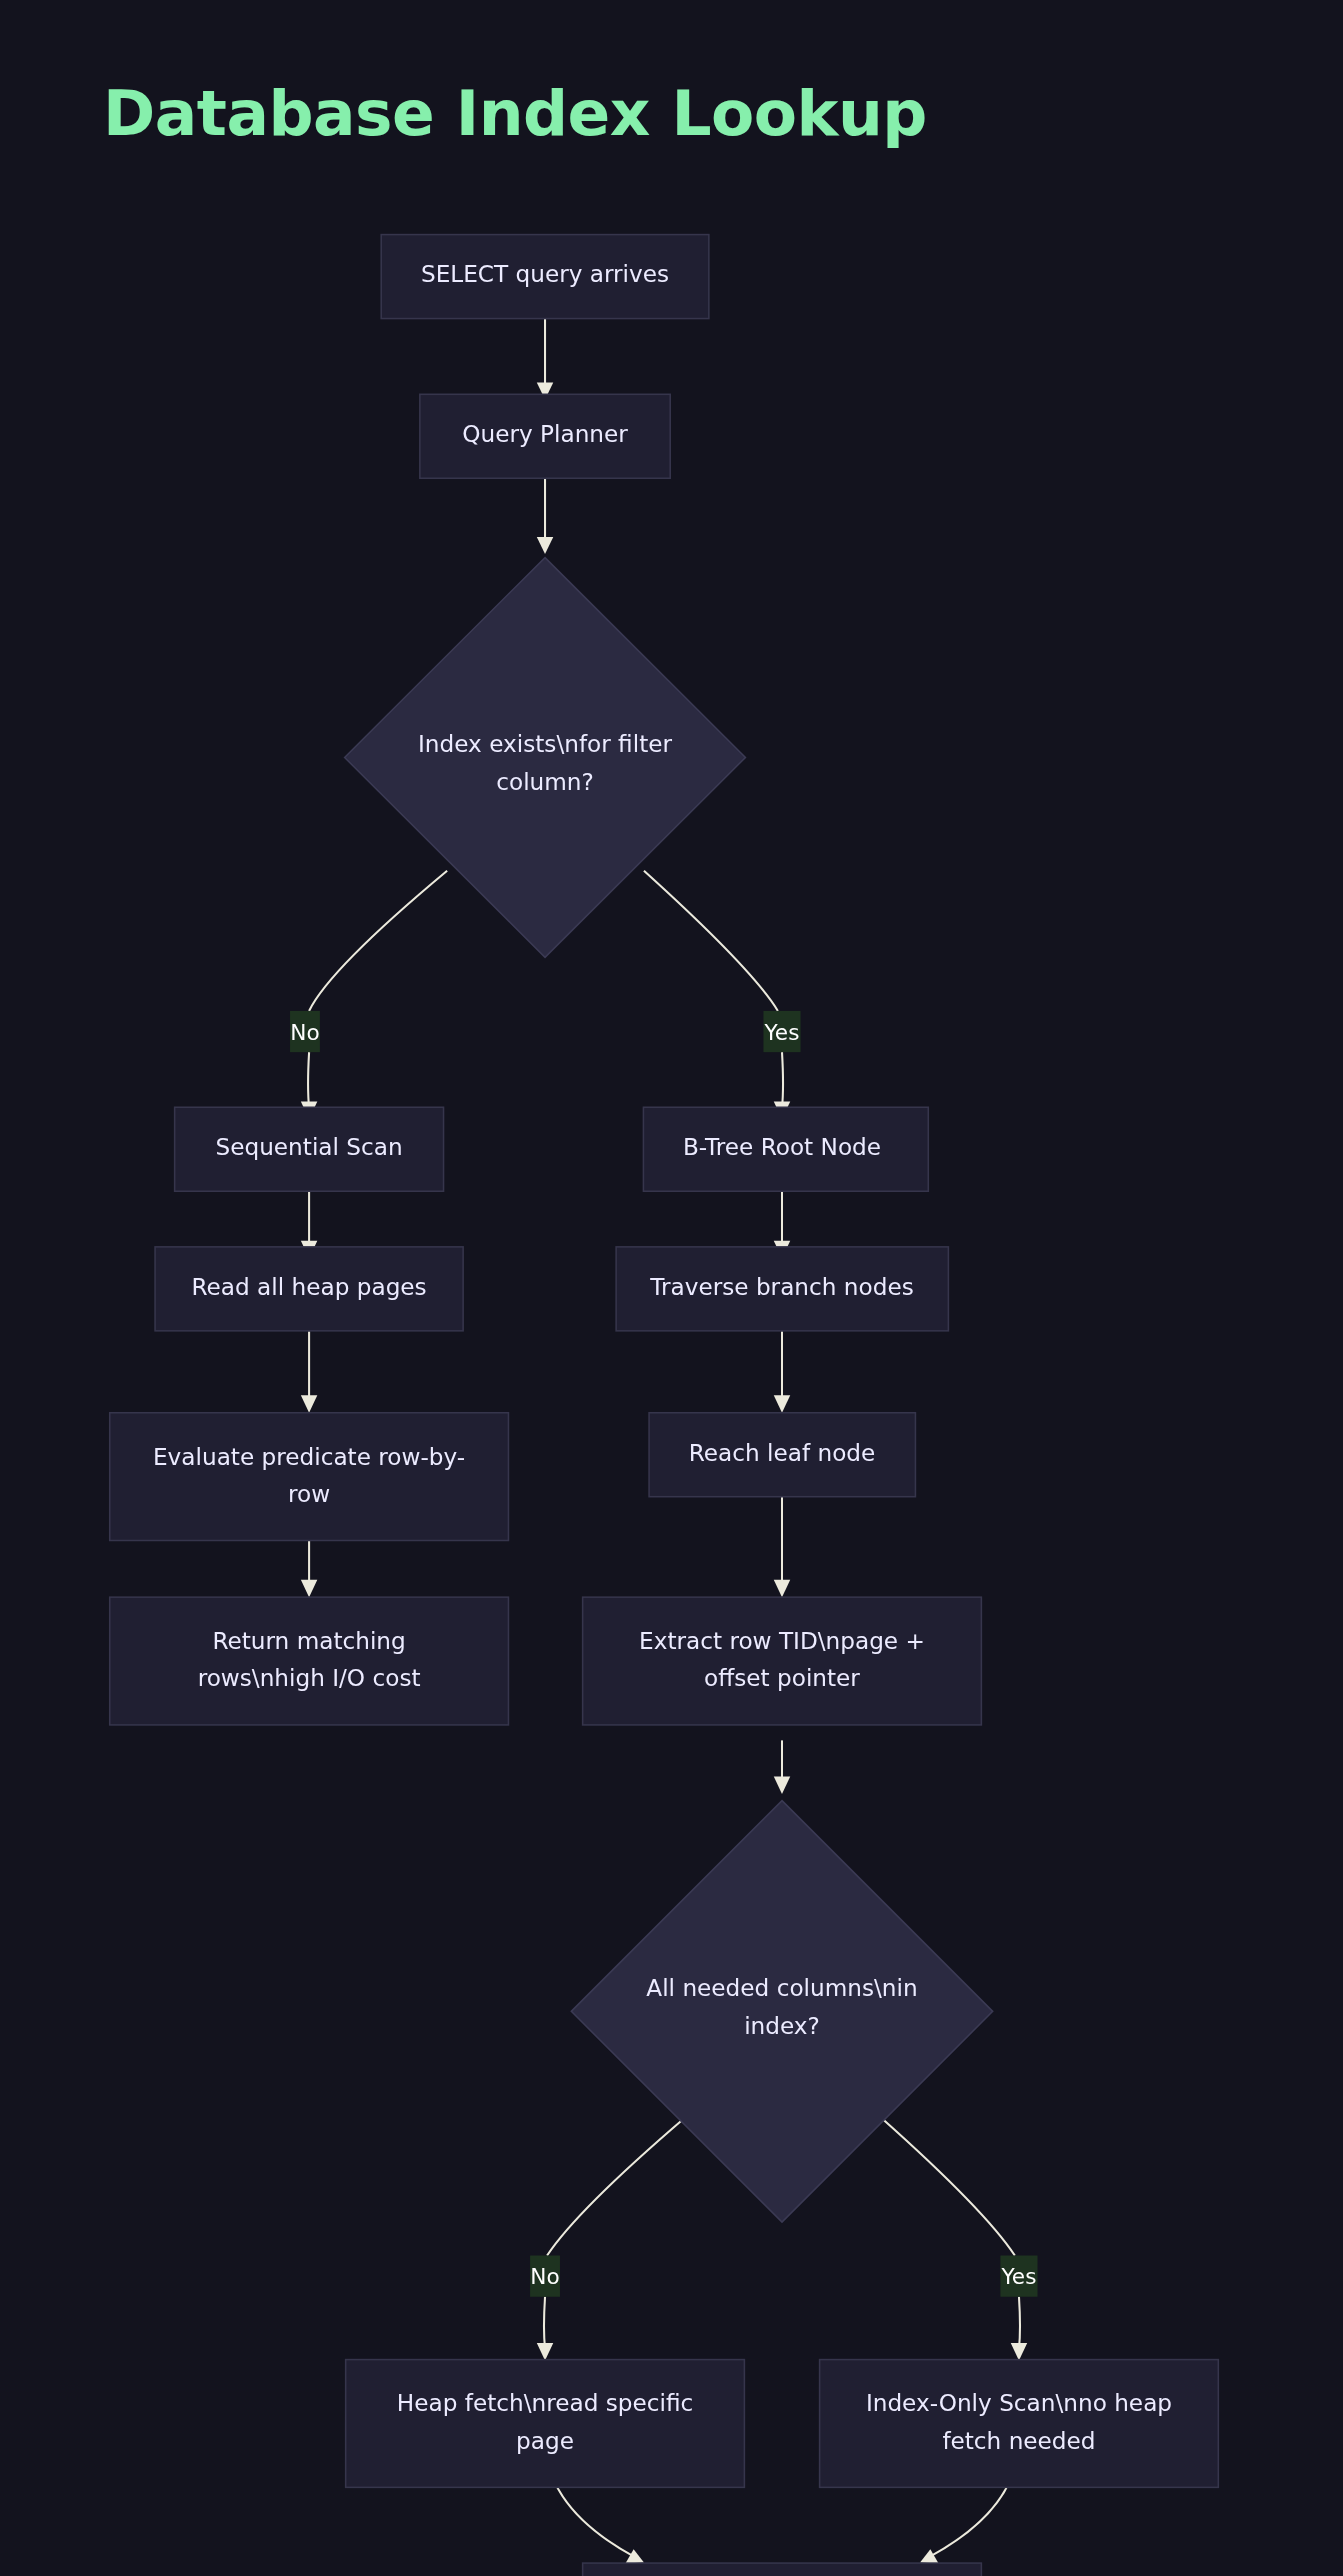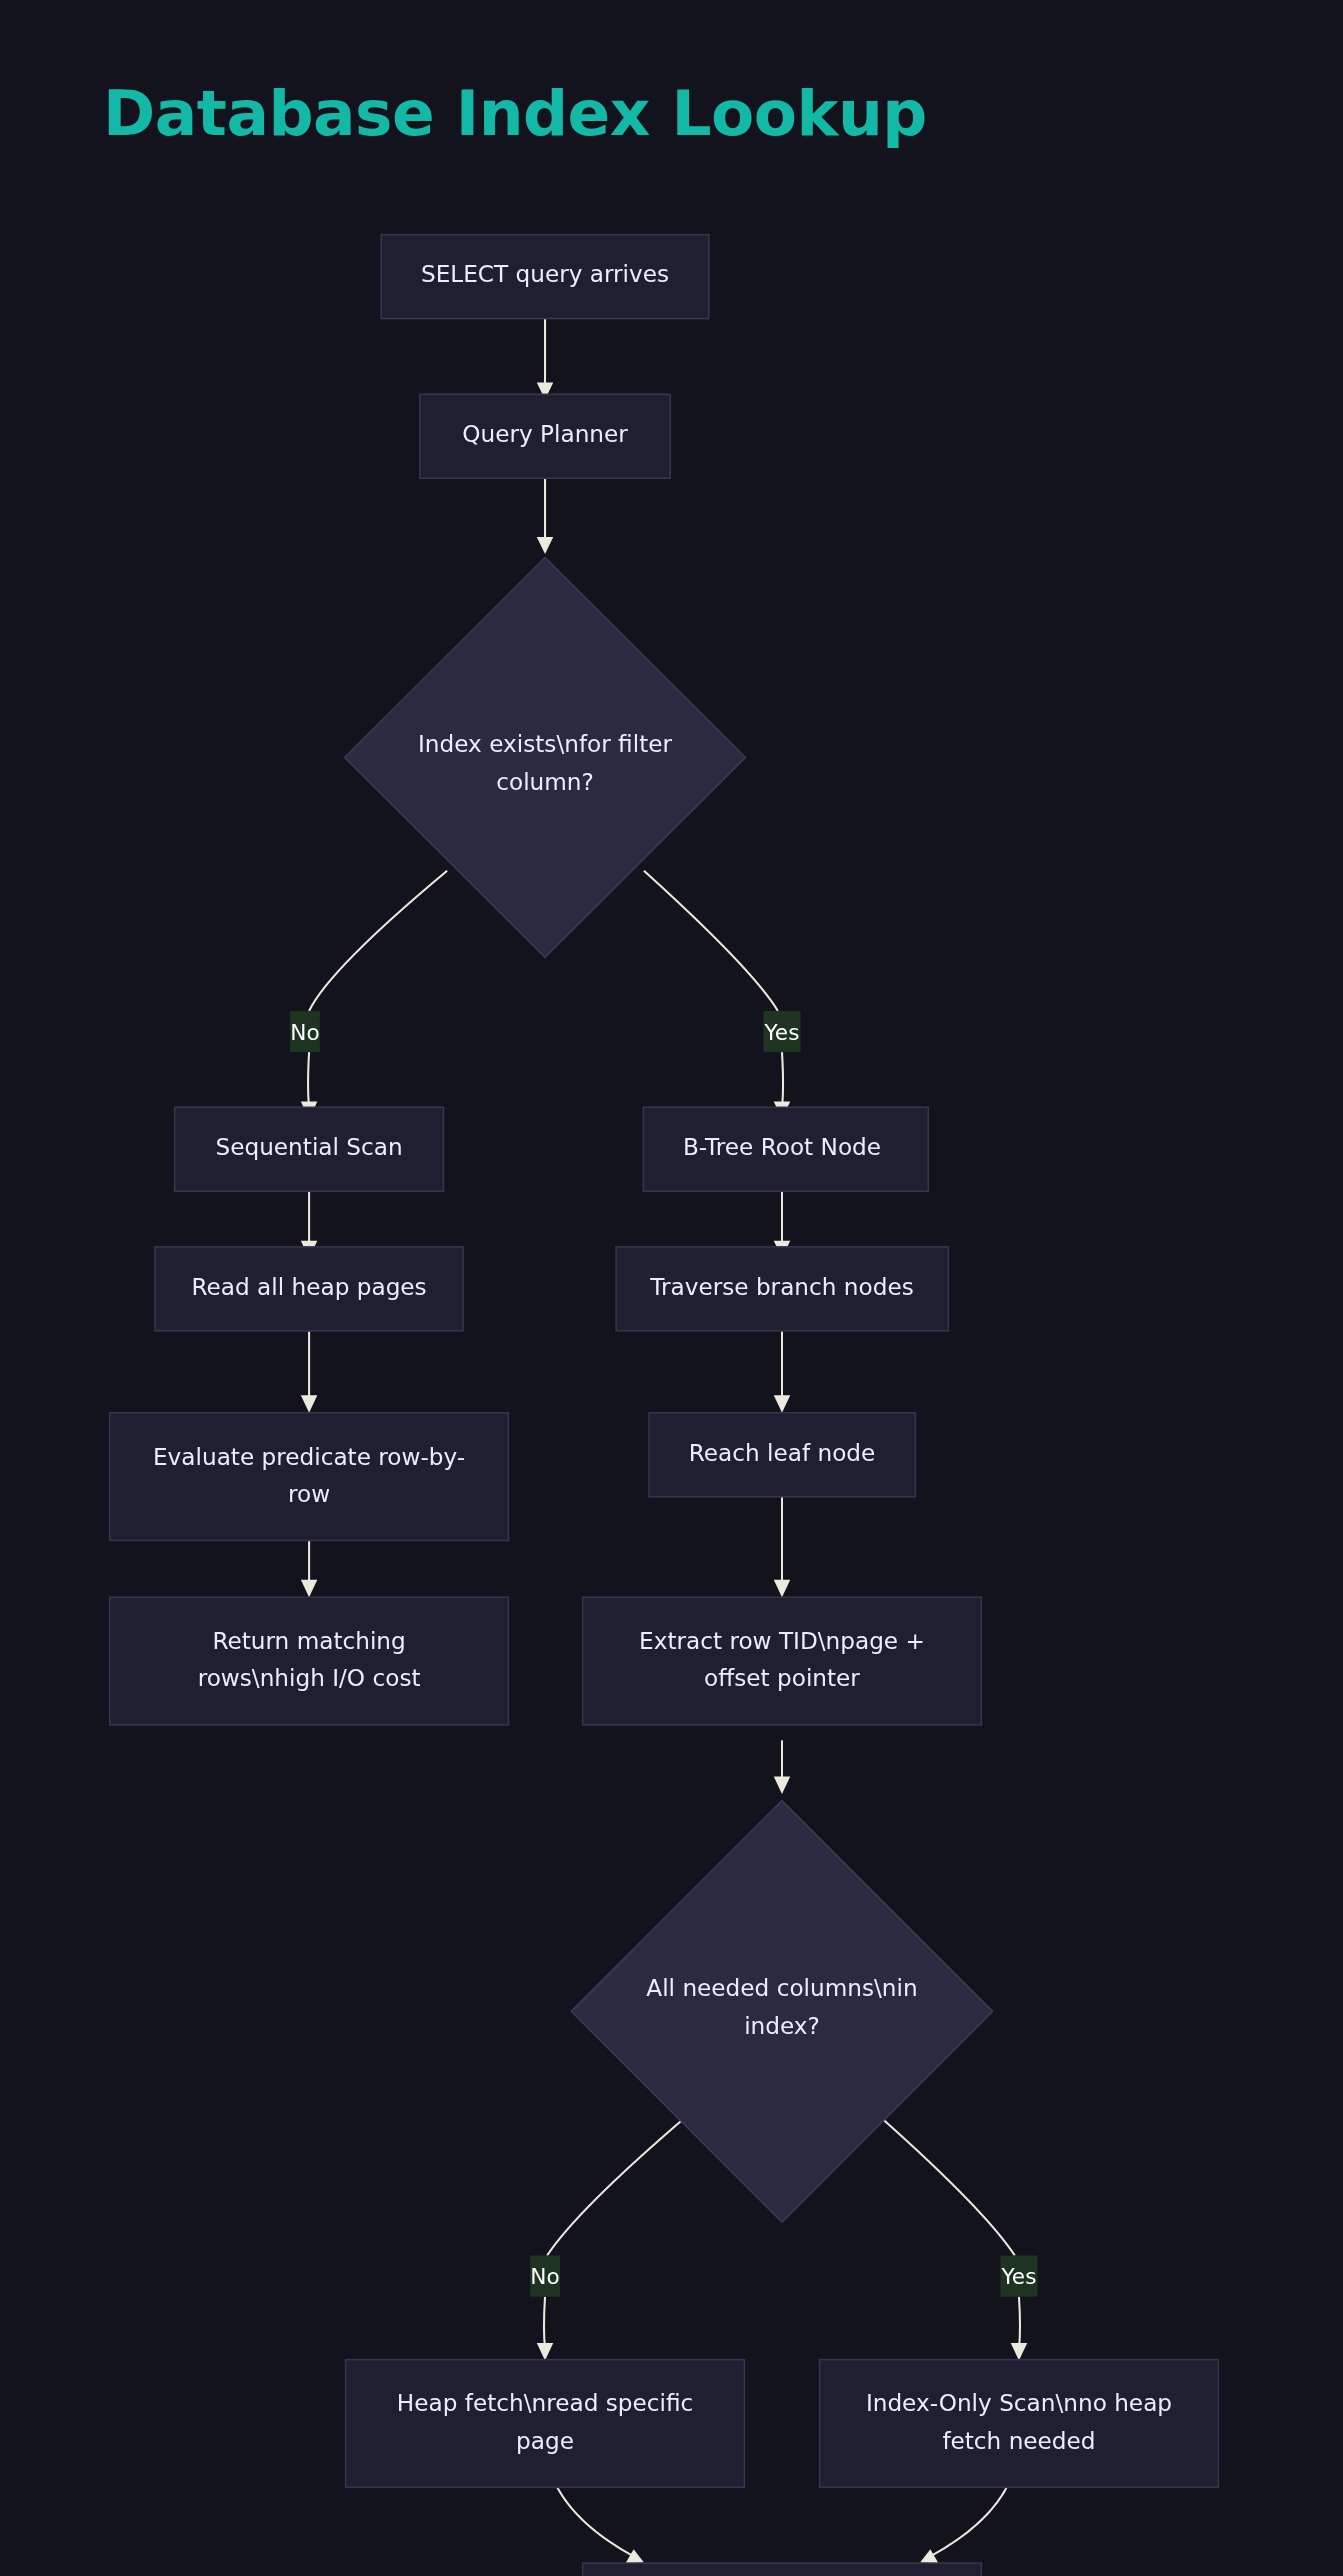--- a/index.html
+++ b/index.html
@@ -4,21 +4,21 @@
 <style>
   html,body{margin:0;padding:0;background:#13131e;}
   body{
     width:1343px;height:2843px;position:relative;overflow:hidden;
     font-family:"DejaVu Sans","Liberation Sans",sans-serif;
   }
   #board{position:absolute;inset:0;}
   .page-title{
     position:absolute;left:103px;top:77px;
     font-size:63px;font-weight:700;letter-spacing:-0.5px;
-    color:#14b8a6;font-family:"DejaVu Sans","Liberation Sans",sans-serif;
+    color:#86efac;font-family:"DejaVu Sans","Liberation Sans",sans-serif;
     white-space:nowrap;
   }
   svg{position:absolute;left:0;top:0;width:1343px;height:2843px;}
   .node-shape{fill:#201f32;stroke:#36354c;stroke-width:3;}
   .decision-shape{fill:#2b2a41;stroke:#3b3a54;stroke-width:3;}
   .node-text{
     fill:#ecebff;font-size:45px;
     font-family:"DejaVu Sans","Liberation Sans",sans-serif;
     text-anchor:middle;dominant-baseline:middle;
   }

